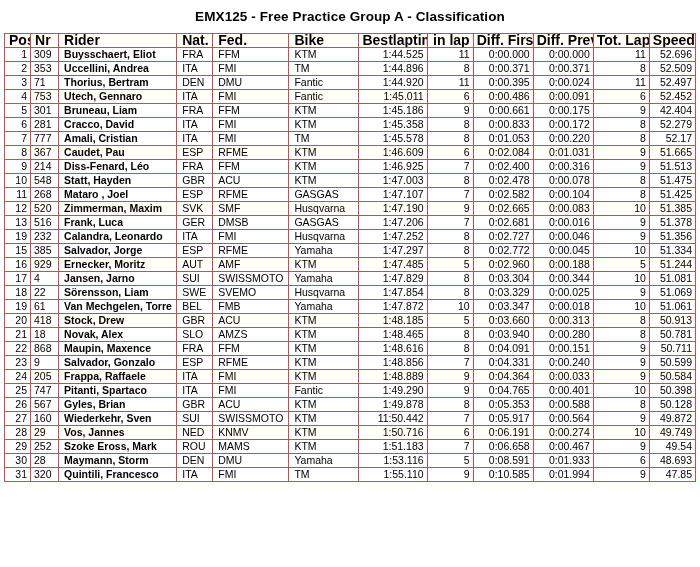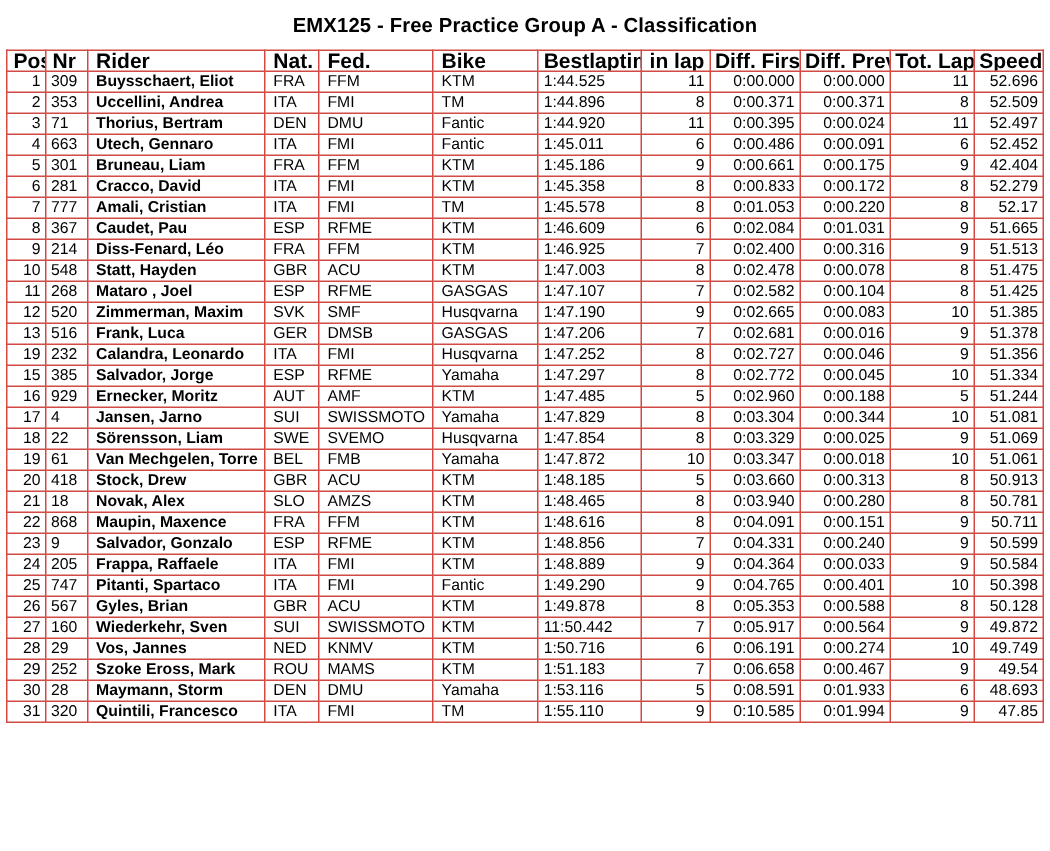--- a/index.html
+++ b/index.html
@@ -50,21 +50,21 @@
     font-size: 14px;
     border-bottom: 1px solid #d24a43;
   }
   
   .c-pos   { width: 26px;  text-align: right; }
   .c-nr    { width: 28px;  }
   .c-rider { width: 118px; text-align: left; padding-left: 5px !important; font-weight: bold; }
   .c-nat   { width: 36px;  text-align: left; padding-left: 5px !important; }
   .c-fed   { width: 76px;  text-align: left; padding-left: 5px !important; }
   .c-bike  { width: 70px;  text-align: left; padding-left: 5px !important; }
-  .c-best  { width: 68px;  }
+  .c-best  { width: 68px;  text-align: right; }
   .c-lap   { width: 46px;  text-align: right; }
   .c-dfirst{ width: 60px;  text-align: right; }
   .c-dprev { width: 60px;  text-align: right; }
   .c-laps  { width: 56px;  text-align: right; }
   .c-speed { width: 46px;  text-align: right; }
 
   th.c-rider, th.c-nat, th.c-fed, th.c-bike { text-align: left; }
   th.c-pos, th.c-nr { text-align: left; padding-left: 4px !important; }
   th.c-best, th.c-lap, th.c-dfirst, th.c-dprev, th.c-laps, th.c-speed { text-align: right; }
 </style>
@@ -128,21 +128,21 @@
           <td class="c-bike">Fantic</td>
           <td class="c-best">1:44.920</td>
           <td class="c-lap">11</td>
           <td class="c-dfirst">0:00.395</td>
           <td class="c-dprev">0:00.024</td>
           <td class="c-laps">11</td>
           <td class="c-speed">52.497</td>
         </tr>
         <tr>
           <td class="c-pos">4</td>
-          <td class="c-nr">663</td>
+          <td class="c-nr">753</td>
           <td class="c-rider">Utech, Gennaro</td>
           <td class="c-nat">ITA</td>
           <td class="c-fed">FMI</td>
           <td class="c-bike">Fantic</td>
           <td class="c-best">1:45.011</td>
           <td class="c-lap">6</td>
           <td class="c-dfirst">0:00.486</td>
           <td class="c-dprev">0:00.091</td>
           <td class="c-laps">6</td>
           <td class="c-speed">52.452</td>

